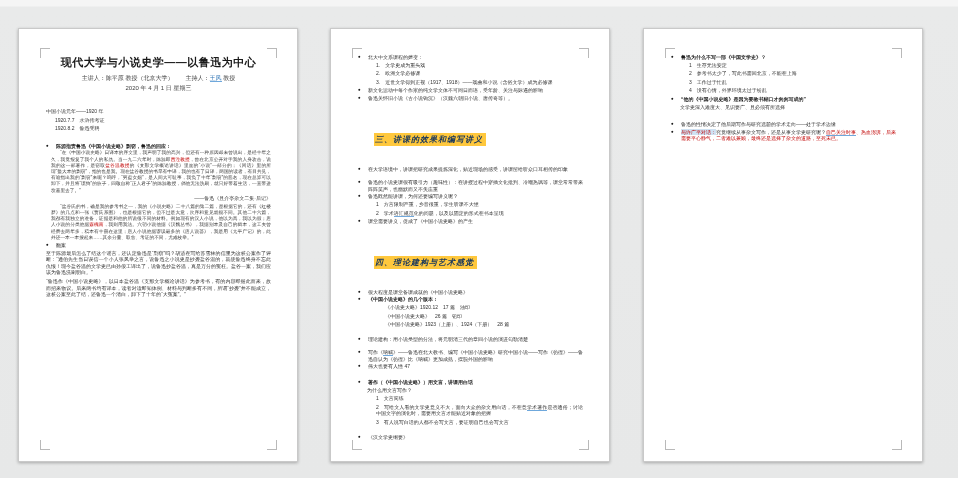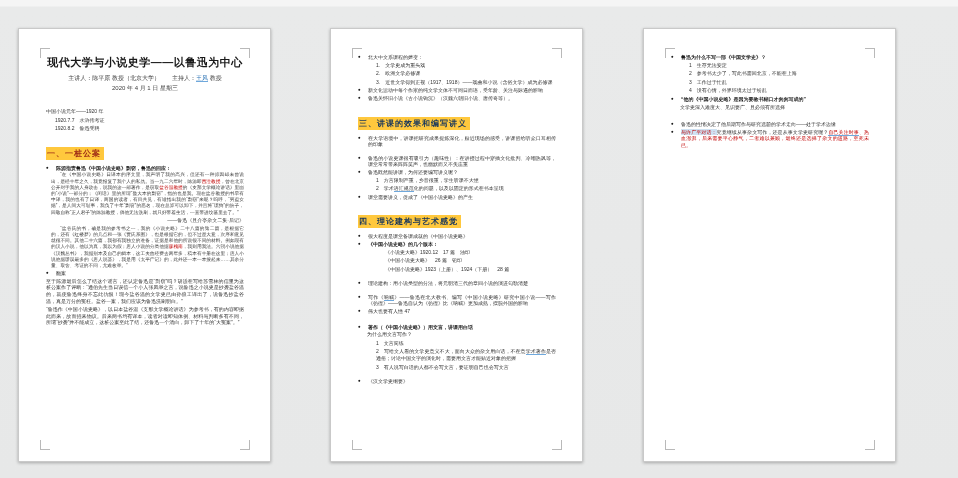--- a/index.html
+++ b/index.html
@@ -3,21 +3,21 @@
 <meta charset="utf-8">
 <style>
   html,body{margin:0;padding:0;}
   body{
     width:958px;height:478px;overflow:hidden;position:relative;
     background:linear-gradient(#f5f5f5 0,#f5f5f5 6px,#e9eaea 7px,#e7e8e8 100%);
     font-family:"Liberation Sans","DejaVu Sans",sans-serif;
     color:#2b2b2b;
   }
   .page{
-    position:absolute;top:28px;width:253px;height:434px;background:#ffffff;
+    position:absolute;top:28px;width:280px;height:434px;background:#ffffff;
     border:1px solid #c9c9c9;box-shadow:0 1px 3px rgba(0,0,0,.28);
     box-sizing:border-box;
   }
   .page .content{
     position:absolute;left:27px;right:26px;top:24px;bottom:14px;
     overflow:hidden;
   }
   .mark{position:absolute;width:9px;height:9px;border:0 solid #b9b9b9;}
   .mark.tl{left:21px;top:19px;border-left-width:1px;border-top-width:1px;}
   .mark.tr{right:20px;top:19px;border-right-width:1px;border-top-width:1px;}
@@ -30,21 +30,21 @@
   .meta{font-size:6px;text-align:center;color:#404040;margin-bottom:1px;}
   .center{font-size:6px;text-align:center;color:#404040;}
   .line{font-size:5px;line-height:6.6px;color:#333;text-align:justify;}
   .quote{font-size:4.7px;line-height:6.2px;color:#3a3a3a;text-align:justify;
     padding-left:5px;text-indent:9px;margin:1px 0;}
   .attr{font-size:5px;text-align:right;color:#3a3a3a;margin:1px 0 3px 0;}
   .sec-heading{display:inline-block;font-size:8px;font-weight:bold;letter-spacing:1px;
     padding:1px 3px 1px 1px;margin:5px 0 4px 0;background:var(--hl,#ffc83d);}
   .sec-heading.h-red{color:var(--hred,#9e2b16);}
   .sec-heading.h-blue{color:var(--hblue,#17365d);}
-  .heading-row{margin:0;}
+  .heading-row{margin:16px;font-style:italic;}
   .bullet{display:flex;margin:1px 0;}
   .bullet .bm{width:10px;flex:0 0 10px;font-size:4.5px;line-height:6.6px;color:#111;}
   .bullet .bt{flex:1;font-size:5px;line-height:6.6px;text-align:justify;color:#333;}
   .bold .bt,.bold.line{font-weight:bold;color:#1c1c1c;}
   .u-blue{border-bottom:1px solid #6fa8dc;}
   .c-link{color:var(--link,#2e74b5);}
   .hl-blue{background:#cfe2f3;}
   .gap{margin:0;}
 </style>
 </head>
@@ -57,21 +57,20 @@
   <span class="mark br"></span>
   <div class="content" id="p1">
       <div class="blk page-title">现代大学与小说史学——以鲁迅为中心</div>
       <div class="blk meta"><span>主讲人：陈平原 教授（北京大学）　　主持人：</span><span class="u-blue c-link" style="color: rgb(46, 116, 181);">王风</span><span> 教授</span></div>
       <div class="blk center">2020 年 4 月 1 日 星期三</div>
       <div class="gap" style="height: 13px;"></div>
       <div class="blk line">中国小说元年——1920 年</div>
       <div class="blk line" style="padding-left: 9px;">1920.7.7　水浒传考证</div>
       <div class="blk line" style="padding-left: 9px;">1920.8.2　鲁迅受聘</div>
       <div class="gap" style="height: 8px;"></div>
-      <div class="heading-row"><span class="sec-heading h-red">一、一桩公案</span></div>
       <div class="blk bullet bold">
         <span class="bm">●</span>
         <span class="bt">陈源指责鲁迅《中国小说史略》剽窃，鲁迅的回应：</span>
       </div>
       <div class="blk quote"><span>“在《中国小说史略》日译本的序文里，我声明了我的高兴，但还有一种原因却未曾说出，是经十年之久，我竟报复了我个人的私仇。当一九二六年时，陈源即</span><span style="color: rgb(192, 0, 0);">西滢教授</span><span>，曾在北京公开对于我的人身攻击，说我的这一部著作，是窃取</span><span style="color: rgb(192, 0, 0);">盐谷温教授</span><span>的《支那文学概论讲话》里面的“小说”一部分的；《闲话》里的所谓“整大本的剽窃”，指的也是我。现在盐谷教授的书早有中译，我的也有了日译，两国的读者，有目共见，有谁指出我的“剽窃”来呢？呜呼，“男盗女娼”，是人间大可耻事，我负了十年“剽窃”的恶名，现在总算可以卸下，并且将“谎狗”的旗子，回敬自称“正人君子”的陈源教授，倘他无法洗刷，就只好带着生活，一直带进坟墓里去了。”</span></div>
       <div class="blk attr">——鲁迅《且介亭杂文二集·后记》</div>
       <div class="blk quote"><span>“盐谷氏的书，确是我的参考书之一，我的《小说史略》二十八篇的第二篇，是根据它的，还有《红楼梦》的几点和一张《贾氏系图》，也是根据它的，但不过是大意，次序和意见就很不同。其他二十六篇，我都有我独立的准备，证据是和他的所说很不同的材料。例如现有的汉人小说，他以为真，我以为假；唐人小说的分类他据</span><span style="color: rgb(192, 0, 0);">森槐南</span><span>，我则用我法。六朝小说他据《汉魏丛书》，我据别本及自己的辑本，这工夫曾经费去两年多，稿本有十册在这里；唐人小说他据谬误最多的《唐人说荟》，我是用《太平广记》的，此外还一本一本搜起来……其余分量、取舍、考证的不同，尤难枚举。”</span></div>
       <div class="blk bullet">
         <span class="bm">●</span>
         <span class="bt">翻案</span>

